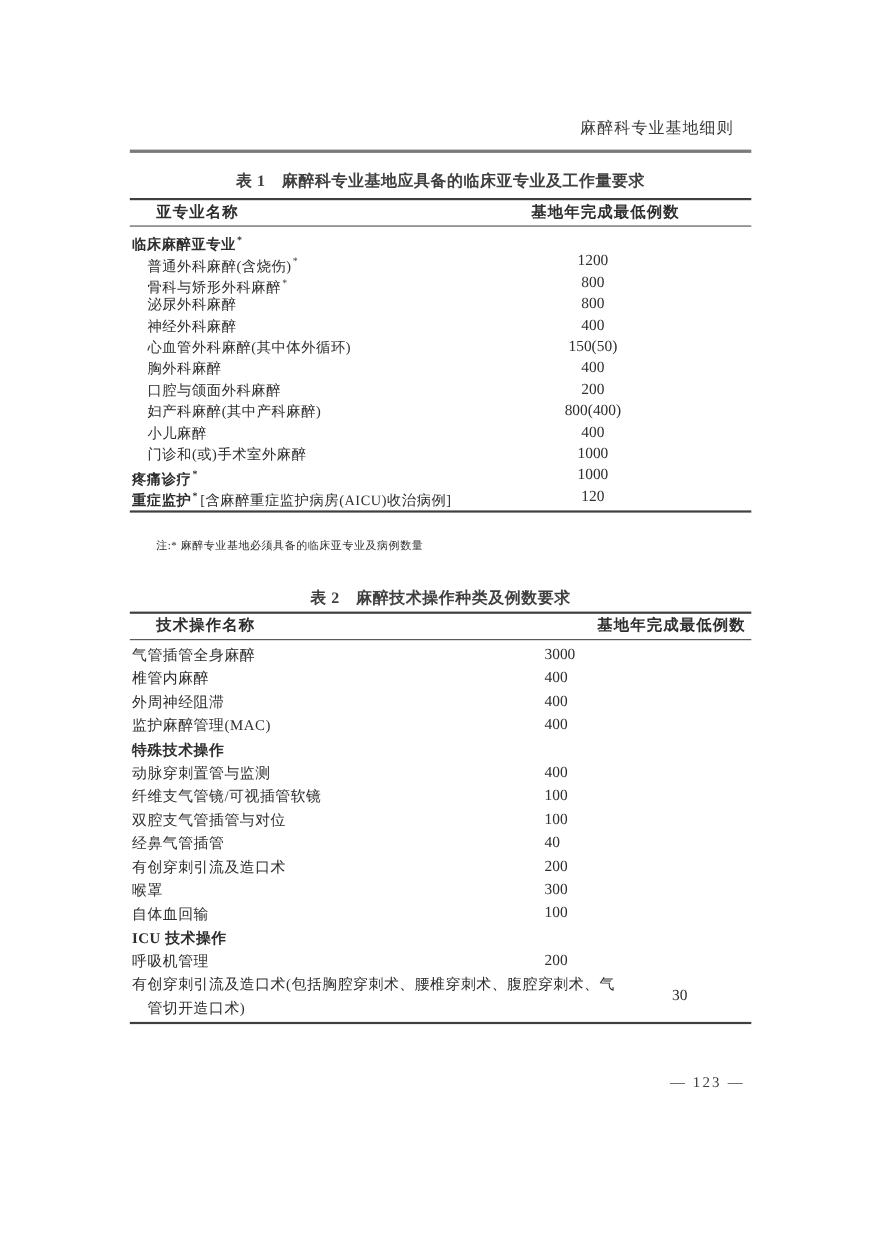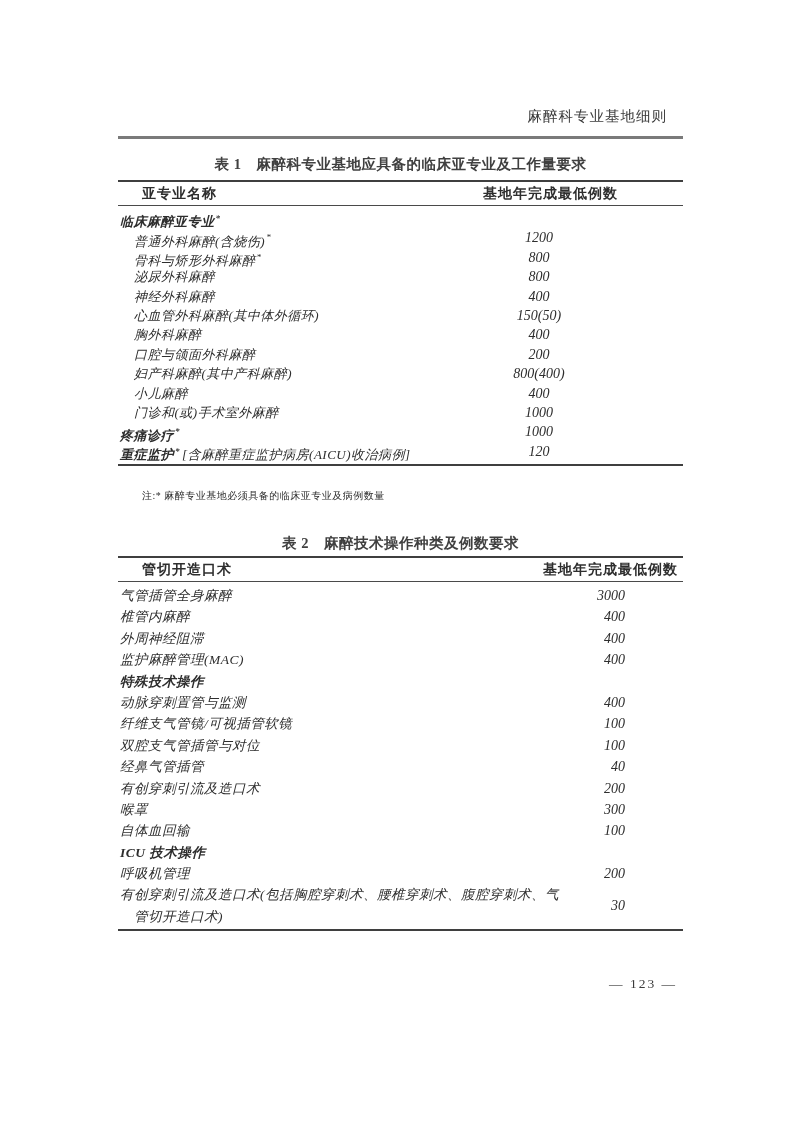--- a/index.html
+++ b/index.html
@@ -27,37 +27,37 @@
   #table2 { top:556px; }
 
   .thead {
     position:relative; border-top:2.5px solid #3f3f3f; border-bottom:1.2px solid #4a4a4a;
     height:23px; line-height:24px; font-weight:bold; font-size:14px; letter-spacing:1px;
   }
   .th-left { position:absolute; left:24px; }
   #table1 .th-right { position:absolute; left:330px; width:205px; text-align:center; }
   #table2 .th-right { position:absolute; right:5px; }
 
-  .tbody { border-bottom:2.5px solid #3f3f3f; padding:3px 0 3px;font-style:italic; }
+  .tbody { border-bottom:2.5px solid #3f3f3f; padding:3px 0 3px; }
 
   #t1-body .trow { position:relative; height:19.4px; line-height:19.4px; font-size:13px; }
   #t2-body .trow { position:relative; height:21.4px; line-height:21.4px; font-size:13.5px; }
   #t2-body .trow.wrap2 { height:42px; }
 
   .trow { padding-left:2px; box-sizing:border-box; }
   .trow.indent { padding-left:16px; }
   .tlabel { letter-spacing:0.5px; }
   .section > .tlabel > .lbl-main { font-weight:bold; }
   sup { font-size:9px; margin-left:1px; }
   .lbl-suffix { margin-left:2px; }
   .lbl-line2 { padding-left:14px; }
 
   .tvalue { position:absolute; top:0; font-size:14px; }
   #t1-body .tvalue { left:335px; width:172px; text-align:center; }
-  #t2-body .tvalue { right:58px; width:130px; text-align:right; }
+  #t2-body .tvalue { right:58px; width:130px; text-align:left; }
   #t2-body .wrap2 .tvalue { top:0; height:100%; display:flex; align-items:center; justify-content:flex-end; }
 
   .note { position:absolute; top:489px; left:24px; font-size:10px; letter-spacing:0.5px; }
   .page-number { position:absolute; top:976px; left:450px; width:150px; text-align:center; font-size:13.5px; letter-spacing:2px; color:#3a3a3a; }
 </style>
 </head>
 <body>
 
 <div class="page">
   <div class="content">
@@ -88,21 +88,21 @@
           <div class="trow section"><span class="tlabel"><span class="lbl-main">重症监护<sup>*</sup></span><span class="lbl-suffix">[含麻醉重症监护病房(AICU)收治病例]</span></span><span class="tvalue">120</span></div>
         </div>
     </div>
 
     <div class="note">注:* 麻醉专业基地必须具备的临床亚专业及病例数量</div>
 
     <div class="caption t2-caption">表 2　麻醉技术操作种类及例数要求</div>
 
     <div class="dtable" id="table2">
       <div class="thead">
-        <span class="th-left">管切开造口术</span>
+        <span class="th-left">技术操作名称</span>
         <span class="th-right">基地年完成最低例数</span>
       </div>
       <div class="tbody" id="t2-body">
           <div class="trow"><span class="tlabel"><span class="lbl-main">气管插管全身麻醉</span></span><span class="tvalue">3000</span></div>
           <div class="trow"><span class="tlabel"><span class="lbl-main">椎管内麻醉</span></span><span class="tvalue">400</span></div>
           <div class="trow"><span class="tlabel"><span class="lbl-main">外周神经阻滞</span></span><span class="tvalue">400</span></div>
           <div class="trow"><span class="tlabel"><span class="lbl-main">监护麻醉管理(MAC)</span></span><span class="tvalue">400</span></div>
           <div class="trow section"><span class="tlabel"><span class="lbl-main">特殊技术操作</span></span><span class="tvalue"></span></div>
           <div class="trow"><span class="tlabel"><span class="lbl-main">动脉穿刺置管与监测</span></span><span class="tvalue">400</span></div>
           <div class="trow"><span class="tlabel"><span class="lbl-main">纤维支气管镜/可视插管软镜</span></span><span class="tvalue">100</span></div>

